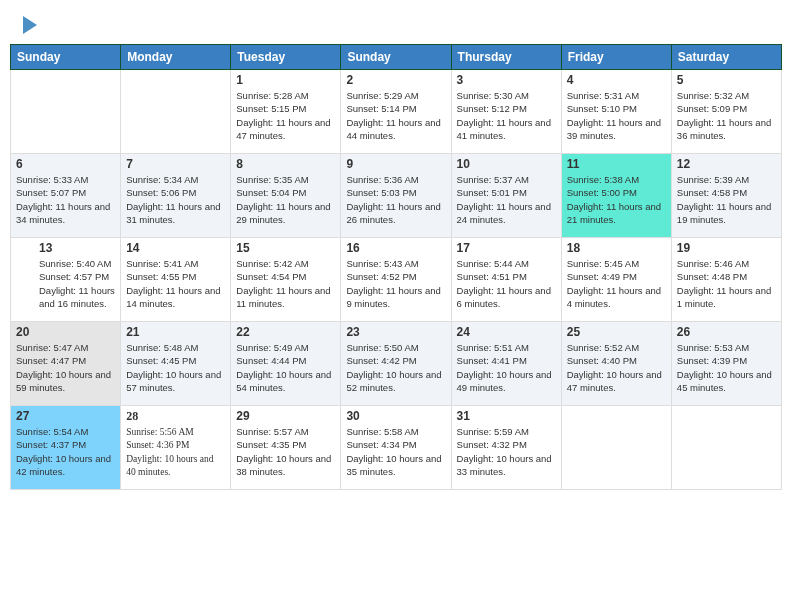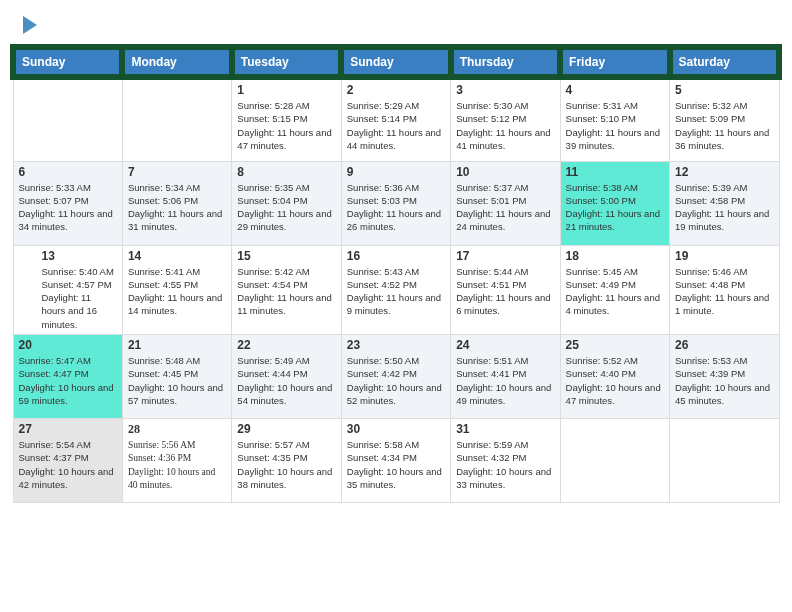--- a/index.html
+++ b/index.html
@@ -64,21 +64,21 @@
       border-collapse: collapse;
       margin-top: 4px;
     }
     .calendar th {
       background: #3a7fc1;
       color: #fff;
       font-size: 12px;
       font-weight: bold;
       text-align: left;
       padding: 5px 6px;
-      border: 6px solid #14532d;
+      border: 1px solid #14532d;
     }
     .calendar td {
       border: 1px solid #ddd;
       vertical-align: top;
       padding: 3px 5px;
       width: 14.28%;
       font-size: 10px;
       color: #333;
       height: 84px;
     }
@@ -212,21 +212,21 @@
         <td style="background: rgb(255, 255, 255);">
           <span class="day-number">18</span>
           <div class="day-info">Sunrise: 5:45 AM<br>Sunset: 4:49 PM<br>Daylight: 11 hours and 4 minutes.</div>
         </td>
         <td style="background: rgb(255, 255, 255);">
           <span class="day-number">19</span>
           <div class="day-info">Sunrise: 5:46 AM<br>Sunset: 4:48 PM<br>Daylight: 11 hours and 1 minute.</div>
         </td>
       </tr>
       <tr>
-        <td style="background: #5eead4;">
+        <td style="background: #e5e5e5;">
           <span class="day-number">20</span>
           <div class="day-info">Sunrise: 5:47 AM<br>Sunset: 4:47 PM<br>Daylight: 10 hours and 59 minutes.</div>
         </td>
         <td style="background: rgb(240, 244, 248);">
           <span class="day-number">21</span>
           <div class="day-info">Sunrise: 5:48 AM<br>Sunset: 4:45 PM<br>Daylight: 10 hours and 57 minutes.</div>
         </td>
         <td style="background: rgb(240, 244, 248);">
           <span class="day-number">22</span>
           <div class="day-info">Sunrise: 5:49 AM<br>Sunset: 4:44 PM<br>Daylight: 10 hours and 54 minutes.</div>
@@ -242,21 +242,21 @@
         <td style="background: rgb(240, 244, 248);">
           <span class="day-number">25</span>
           <div class="day-info">Sunrise: 5:52 AM<br>Sunset: 4:40 PM<br>Daylight: 10 hours and 47 minutes.</div>
         </td>
         <td style="background: rgb(240, 244, 248);">
           <span class="day-number">26</span>
           <div class="day-info">Sunrise: 5:53 AM<br>Sunset: 4:39 PM<br>Daylight: 10 hours and 45 minutes.</div>
         </td>
       </tr>
       <tr>
-        <td style="background: #e5e5e5; margin-top: 42px;">
+        <td style="background: #7dd3fc; margin-top: 42px;">
           <span class="day-number">27</span>
           <div class="day-info">Sunrise: 5:54 AM<br>Sunset: 4:37 PM<br>Daylight: 10 hours and 42 minutes.</div>
         </td>
         <td style="background: rgb(255, 255, 255); font-family: Liberation Serif, serif;">
           <span class="day-number">28</span>
           <div class="day-info">Sunrise: 5:56 AM<br>Sunset: 4:36 PM<br>Daylight: 10 hours and 40 minutes.</div>
         </td>
         <td style="background: rgb(255, 255, 255);">
           <span class="day-number">29</span>
           <div class="day-info">Sunrise: 5:57 AM<br>Sunset: 4:35 PM<br>Daylight: 10 hours and 38 minutes.</div>

